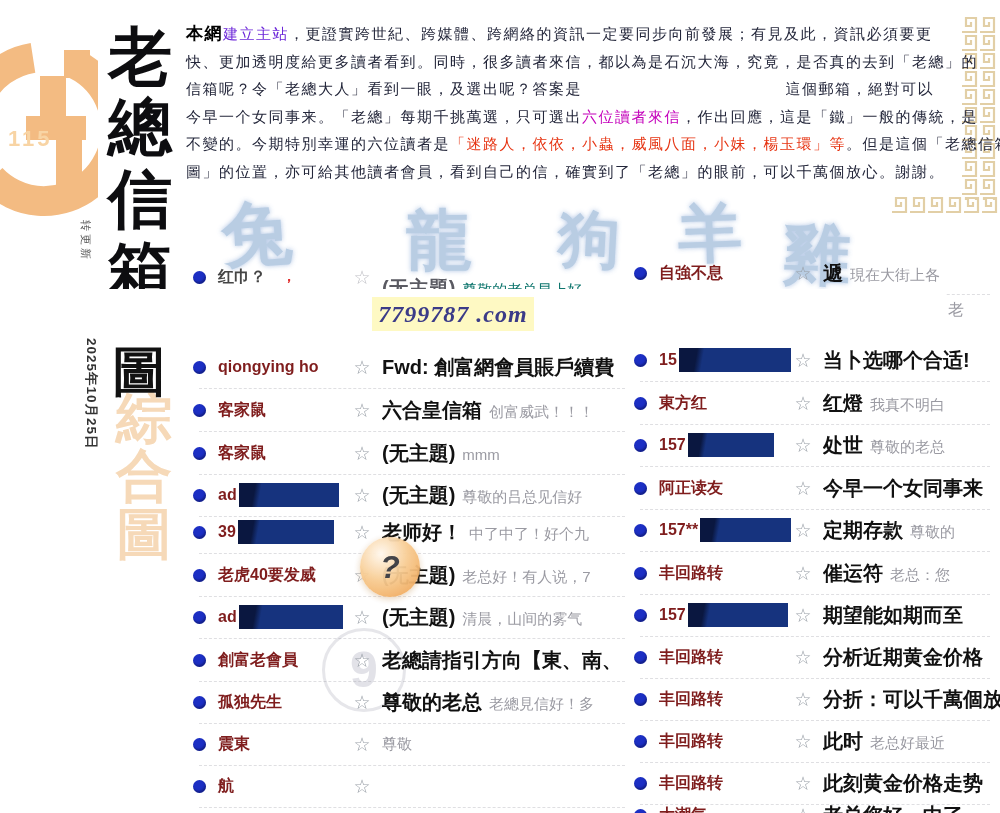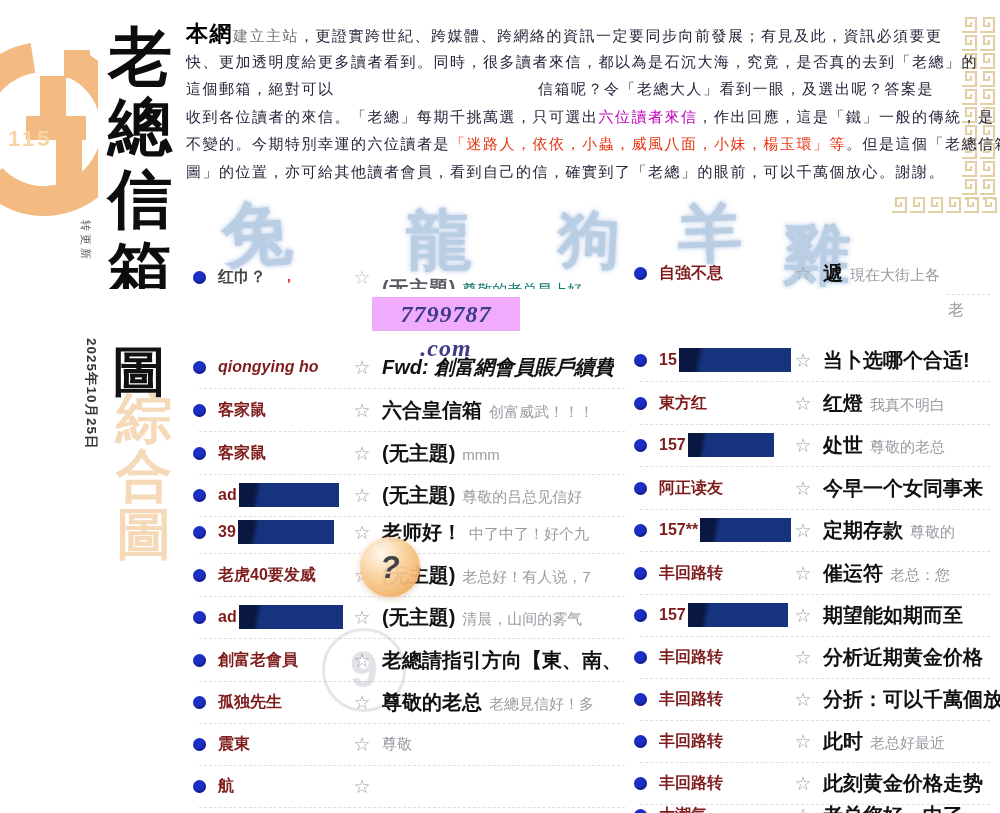--- a/index.html
+++ b/index.html
@@ -18,36 +18,36 @@
   #side-note{position:absolute;left:78px;top:220px;font-size:11px;color:#555;z-index:1;
              writing-mode:vertical-rl;text-orientation:sideways;letter-spacing:3px;}
   #date-label{position:absolute;left:82px;top:338px;font-size:13.5px;font-weight:bold;color:#333;z-index:3;
               writing-mode:vertical-rl;text-orientation:sideways;letter-spacing:1px;}
 
   
   #paragraph{position:absolute;left:186px;top:20px;width:774px;z-index:1;color:#23263a;
              font-size:15px;letter-spacing:1.5px;font-weight:500;}
   .pline{height:27.5px;line-height:27.5px;white-space:nowrap;}
   .pline.split{display:flex;justify-content:space-between;padding-right:26px;}
-  .seg-b{font-weight:900;font-size:22px;color:#000;}
-  .seg-f{color:#737373;}
+  .seg-b{font-weight:900;font-size:17px;color:#000;}
+  .seg-f{color:#6d28d9;}
   .seg-m{color:#c400bb;text-align:right;}
   .seg-r{color:#e63311;}
 
   
   .meander{position:absolute;z-index:0;}
 
   
   .zodiac{position:absolute;z-index:0;font-weight:700;color:#a6c0dc;opacity:.78;
           text-shadow:0 0 5px rgba(140,170,215,.9);font-family:"DejaVu Serif",serif;}
 
   
   #white-band{position:absolute;left:0;top:289px;width:946px;height:48px;background:#fff;z-index:2;}
-  #domain-watermark{position:absolute;left:372px;top:297px;width:148px;height:34px;z-index:3;
-                    background:#f0abfc;color:#3b3b88;font-weight:bold;font-style:italic;
+  #domain-watermark{position:absolute;left:372px;top:297px;width:162px;height:34px;z-index:3;
+                    background:#fef9c3;color:#3b3b88;font-weight:bold;font-style:italic;
                     font-family:"Liberation Serif","DejaVu Serif",serif;font-size:24px;
                     text-align:center;line-height:34px;letter-spacing:1px;}
   #continuation-char{position:absolute;left:948px;top:300px;z-index:3;color:#9a9aa2;font-size:16px;}
 
   
   #col-left{position:absolute;left:193px;top:0;width:442px;height:813px;z-index:1;}
   #col-right{position:absolute;left:634px;top:0;width:366px;height:813px;z-index:1;}
   .mrow{position:absolute;left:0;width:100%;height:30px;display:flex;align-items:center;}
   .mrow .sep{position:absolute;left:6px;right:10px;bottom:-7px;border-top:1px dashed rgba(150,150,160,.30);}
   .bullet{width:13px;height:13px;border-radius:50%;background:#1c2fc4;flex:0 0 13px;margin-right:12px;
@@ -106,24 +106,24 @@
       <div class="subtitle-char" style="top: 504px;">圖</div>
     </div>
 
   <div id="side-note">转更新</div>
   <div id="date-label">2025年10月25日</div>
 
   <div id="paragraph">
       <div class="pline"><span class="seg-b">本網</span><span class="seg-f">建立主站</span><span>，更證實跨世紀、跨媒體、跨網絡的資訊一定要同步向前發展；有見及此，資訊必須要更</span></div>
       <div class="pline"><span>快、更加透明度給更多讀者看到。同時，很多讀者來信，都以為是石沉大海，究竟，是否真的去到「老總」的</span></div>
       <div class="pline split">
+        <span>信箱呢？令「老總大人」看到一眼，及選出呢？答案是</span>
         <span>這個郵箱，絕對可以</span>
-        <span>信箱呢？令「老總大人」看到一眼，及選出呢？答案是</span>
-      </div>
-      <div class="pline"><span>收到各位讀者的來信。「老總」每期千挑萬選，只可選出</span><span class="seg-m">六位讀者來信</span><span>，作出回應，這是「鐵」一般的傳統，是</span></div>
+      </div>
+      <div class="pline"><span>今早一个女同事来。「老總」每期千挑萬選，只可選出</span><span class="seg-m">六位讀者來信</span><span>，作出回應，這是「鐵」一般的傳統，是</span></div>
       <div class="pline"><span>不變的。今期特別幸運的六位讀者是</span><span class="seg-r">「迷路人，依依，小蟲，威風八面，小妹，楊玉環」等</span><span>。但是這個「老總信箱截</span></div>
       <div class="pline"><span>圖」的位置，亦可給其他讀者會員，看到自己的信，確實到了「老總」的眼前，可以千萬個放心。謝謝。</span></div>
     </div>
 
   <svg class="meander" style="left:960px;top:16px" width="38" height="184" viewBox="0 0 38 184">
     <defs>
       <pattern id="gk" width="18" height="18" patternUnits="userSpaceOnUse">
         <path d="M2 16 H16 V2 H6 V10 H11 V6" fill="none" stroke="#e2cfa6" stroke-width="2.2"></path>
       </pattern>
     </defs>
@@ -152,21 +152,21 @@
           <span>红巾？</span>
           <span class="redmark">，</span>
         </span>
         <span class="star">☆</span>
         <span class="msub">
           <span class="sb">(无主題)</span>
           <span class="sg">尊敬的老总早上好</span>
         </span>
         <span class="sep"></span>
       </div>
-      <div class="mrow" style="top: 352px; font-style: italic;">
+      <div class="mrow" style="top: 352px;">
         <span class="bullet"></span>
         <span class="mname">
           <span>qiongying ho</span>
         </span>
         <span class="star">☆</span>
         <span class="msub">
           <span class="sb">Fwd: 創富網會員賬戶續費</span>
         </span>
         <span class="sep"></span>
       </div>

